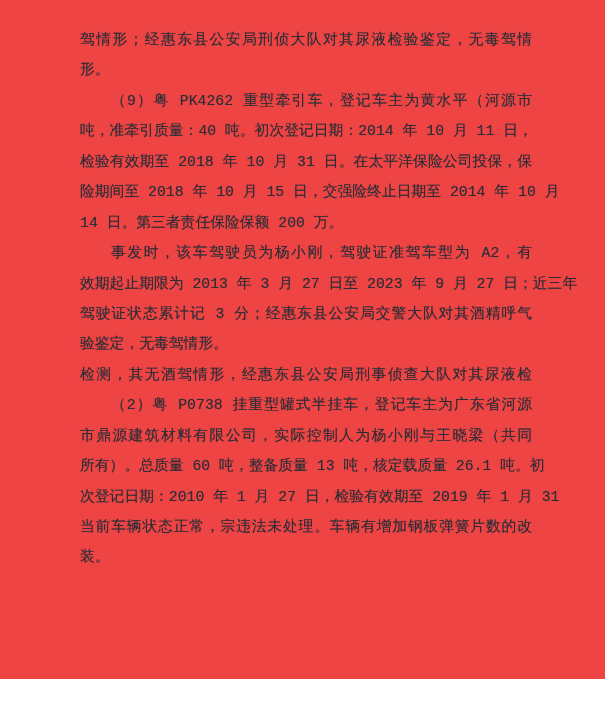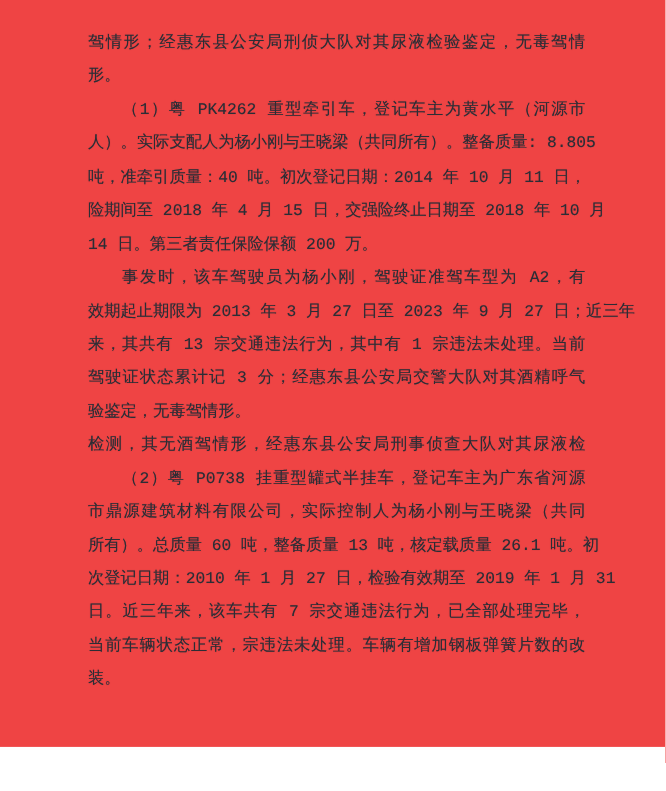--- a/index.html
+++ b/index.html
@@ -48,33 +48,31 @@
     text-shadow: 0 0 0.6px rgba(50,52,66,0.5);
   }
 </style>
 </head>
 <body>
 
 <div class="doc-page">
   <div class="doc-lines">
     <div class="line j">驾情形；经惠东县公安局刑侦大队对其尿液检验鉴定，无毒驾情</div>
     <div class="line">形。</div>
-    <div class="line i j">（1）粤 PK4262 重型牵引车，登记车主为黄水平（河源市</div>
-    <div class="line j">人）。实际支配人为杨小刚与王晓梁（共同所有）。整备质量: 8.805</div>
+    <div class="line i j">（9）粤 PK4262 重型牵引车，登记车主为黄水平（河源市</div>
     <div class="line j">吨，准牵引质量：40 吨。初次登记日期：2014 年 10 月 11 日，</div>
-    <div class="line j">险期间至 2018 年 4 月 15 日，交强险终止日期至 2018 年 10 月</div>
+    <div class="line j">检验有效期至 2018 年 10 月 31 日。在太平洋保险公司投保，保</div>
+    <div class="line j">险期间至 2018 年 10 月 15 日，交强险终止日期至 2014 年 10 月</div>
     <div class="line">14 日。第三者责任保险保额 200 万。</div>
     <div class="line i j">事发时，该车驾驶员为杨小刚，驾驶证准驾车型为 A2，有</div>
     <div class="line j">效期起止期限为 2013 年 3 月 27 日至 2023 年 9 月 27 日；近三年</div>
-    <div class="line j">来，其共有 13 宗交通违法行为，其中有 1 宗违法未处理。当前</div>
     <div class="line j">驾驶证状态累计记 3 分；经惠东县公安局交警大队对其酒精呼气</div>
     <div class="line">验鉴定，无毒驾情形。</div>
     <div class="line j">检测，其无酒驾情形，经惠东县公安局刑事侦查大队对其尿液检</div>
     <div class="line i j">（2）粤 P0738 挂重型罐式半挂车，登记车主为广东省河源</div>
     <div class="line j">市鼎源建筑材料有限公司，实际控制人为杨小刚与王晓梁（共同</div>
     <div class="line j">所有）。总质量 60 吨，整备质量 13 吨，核定载质量 26.1 吨。初</div>
     <div class="line j">次登记日期：2010 年 1 月 27 日，检验有效期至 2019 年 1 月 31</div>
-    <div class="line j">日。近三年来，该车共有 7 宗交通违法行为，已全部处理完毕，</div>
     <div class="line j">当前车辆状态正常，宗违法未处理。车辆有增加钢板弹簧片数的改</div>
     <div class="line">装。</div>
   </div>
   <div class="page-number">— 3 —</div>
 </div>
 
 </body></html>

